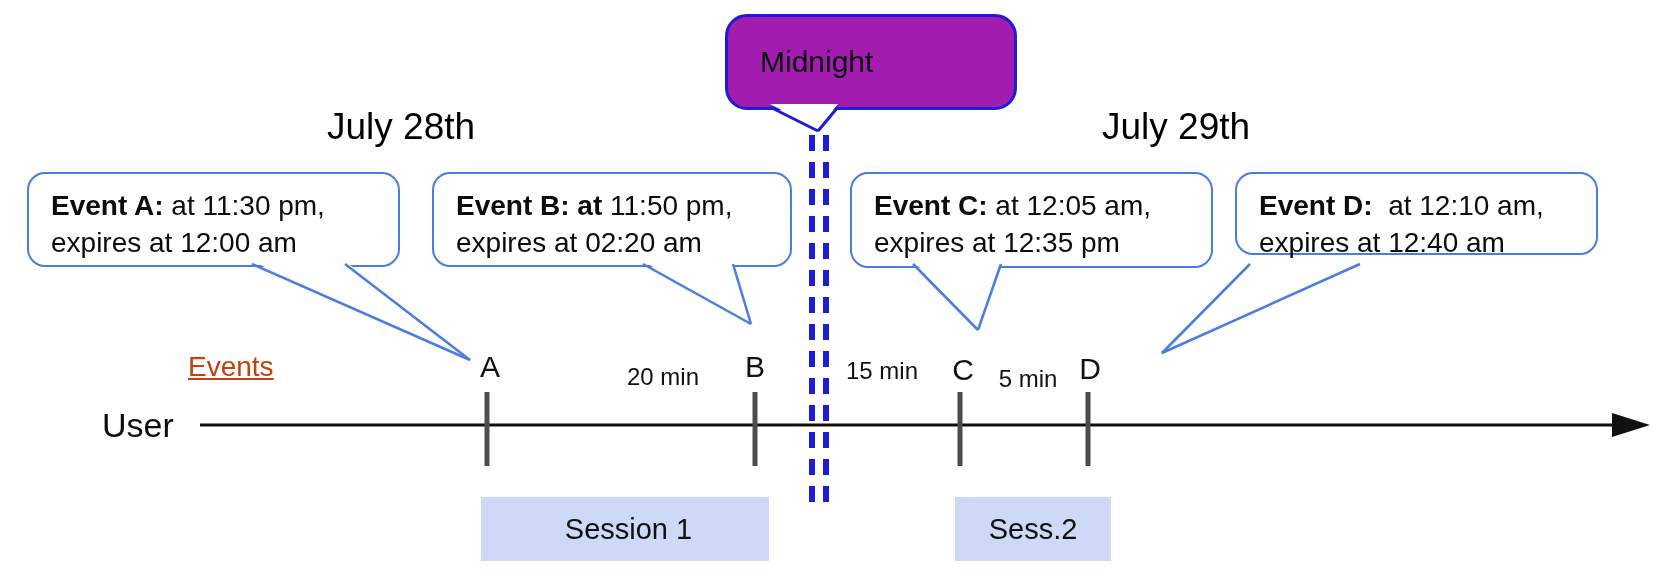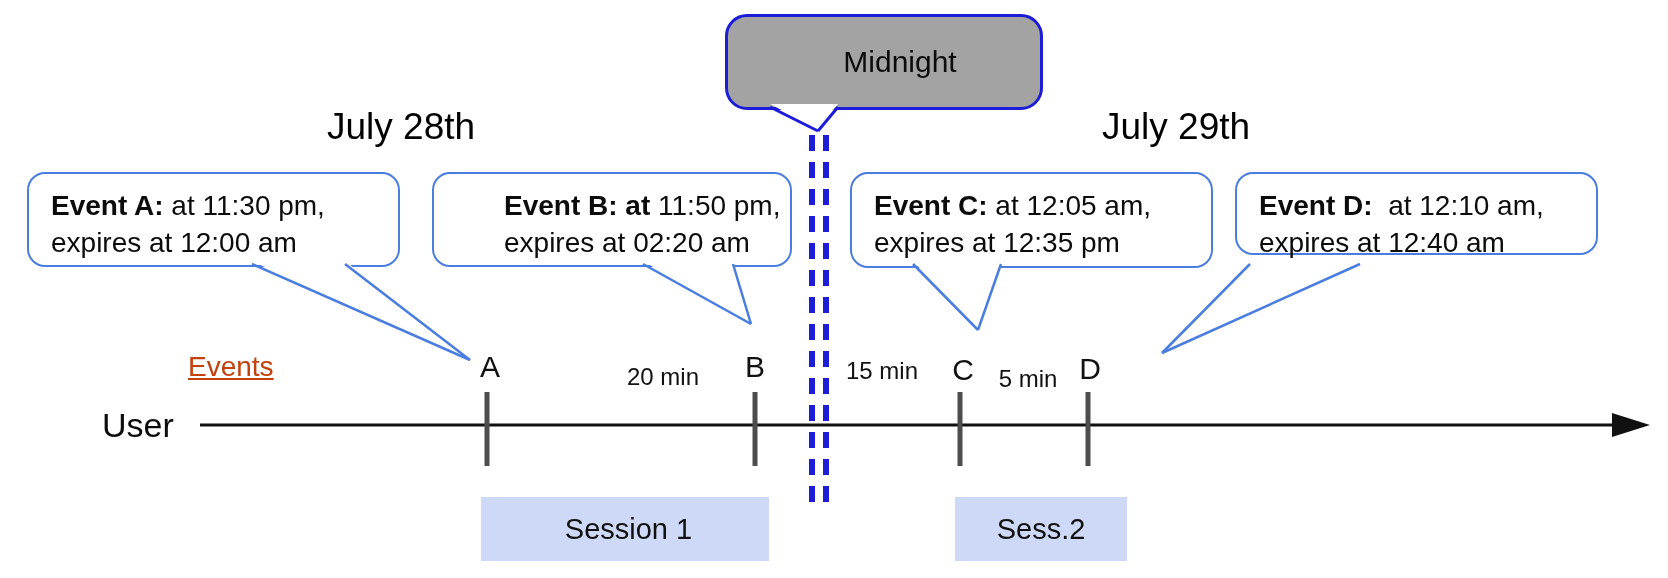--- a/index.html
+++ b/index.html
@@ -30,28 +30,27 @@
   .bubble .bubble-text{
     padding:13px 20px 0 22px;
     font-size:28px;
     line-height:37px;
     color:#0c0c0c;
   }
   .bubble-line{white-space:pre;}
   .bubble-line b{font-weight:bold;}
   .midnight-bubble{
     position:absolute;
-    left:725px;top:14px;width:318px;height:96px;
-    background:#a3a3a3;
+    left:725px;top:14px;width:292px;height:96px;
+    background:#a21caf;
     border:3px solid #1d1dd8;
     border-radius:22px;
     box-sizing:border-box;
     display:flex;align-items:center;
     z-index:2;
-    justify-content:center;
   }
   .midnight-bubble .bubble-text{
     padding-left:32px;font-size:30px;color:#0c0c0c;
   }
   
   .tick-letter{
     font-size:30px;color:#111;
     transform:translateX(-50%);
     z-index:1;white-space:pre;
   }
@@ -65,21 +64,21 @@
   
   .session-box{
     position:absolute;
     top:497px;height:64px;
     background:#cdd9f6;
     display:flex;align-items:center;justify-content:center;
     font-size:29px;color:#111;
     z-index:1;
   }
   #session-1{left:481px;width:281px;padding-left:7px;}
-  #session-2{left:955px;width:172px;}
+  #session-2{left:955px;width:156px;}
   
   #overlay{
     position:absolute;left:0;top:0;
     pointer-events:none;
     z-index:3;
   }
 </style>
 </head>
 <body>
 
@@ -92,21 +91,21 @@
     <div class="bubble-text">Midnight</div>
   </div>
 
   <div class="bubble" style="left:27px;top:172px;width:373px;height:95px;">
     <div class="bubble-text">
       <div class="bubble-line"><b>Event A:</b><span> at 11:30 pm,</span></div>
       <div class="bubble-line">expires at 12:00 am</div>
     </div>
   </div>
 
-  <div class="bubble" style="left:432px;top:172px;width:360px;height:95px;padding-left:48px;">
+  <div class="bubble" style="left:432px;top:172px;width:360px;height:95px;">
     <div class="bubble-text">
       <div class="bubble-line"><b>Event B: at</b><span> 11:50 pm,</span></div>
       <div class="bubble-line">expires at 02:20 am</div>
     </div>
   </div>
 
   <div class="bubble" style="left:850px;top:172px;width:363px;height:96px;">
     <div class="bubble-text">
       <div class="bubble-line"><b>Event C:</b><span> at 12:05 am,</span></div>
       <div class="bubble-line">expires at 12:35 pm</div>

